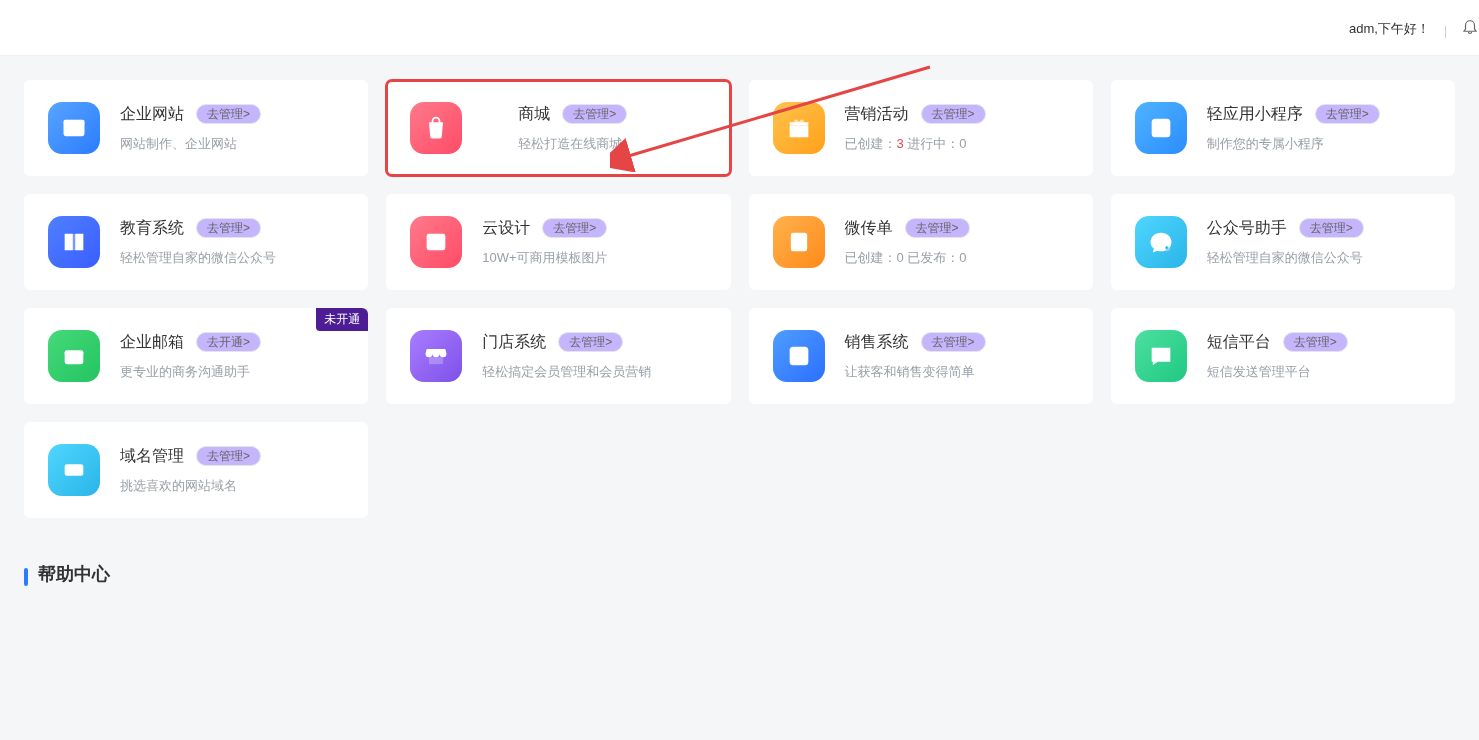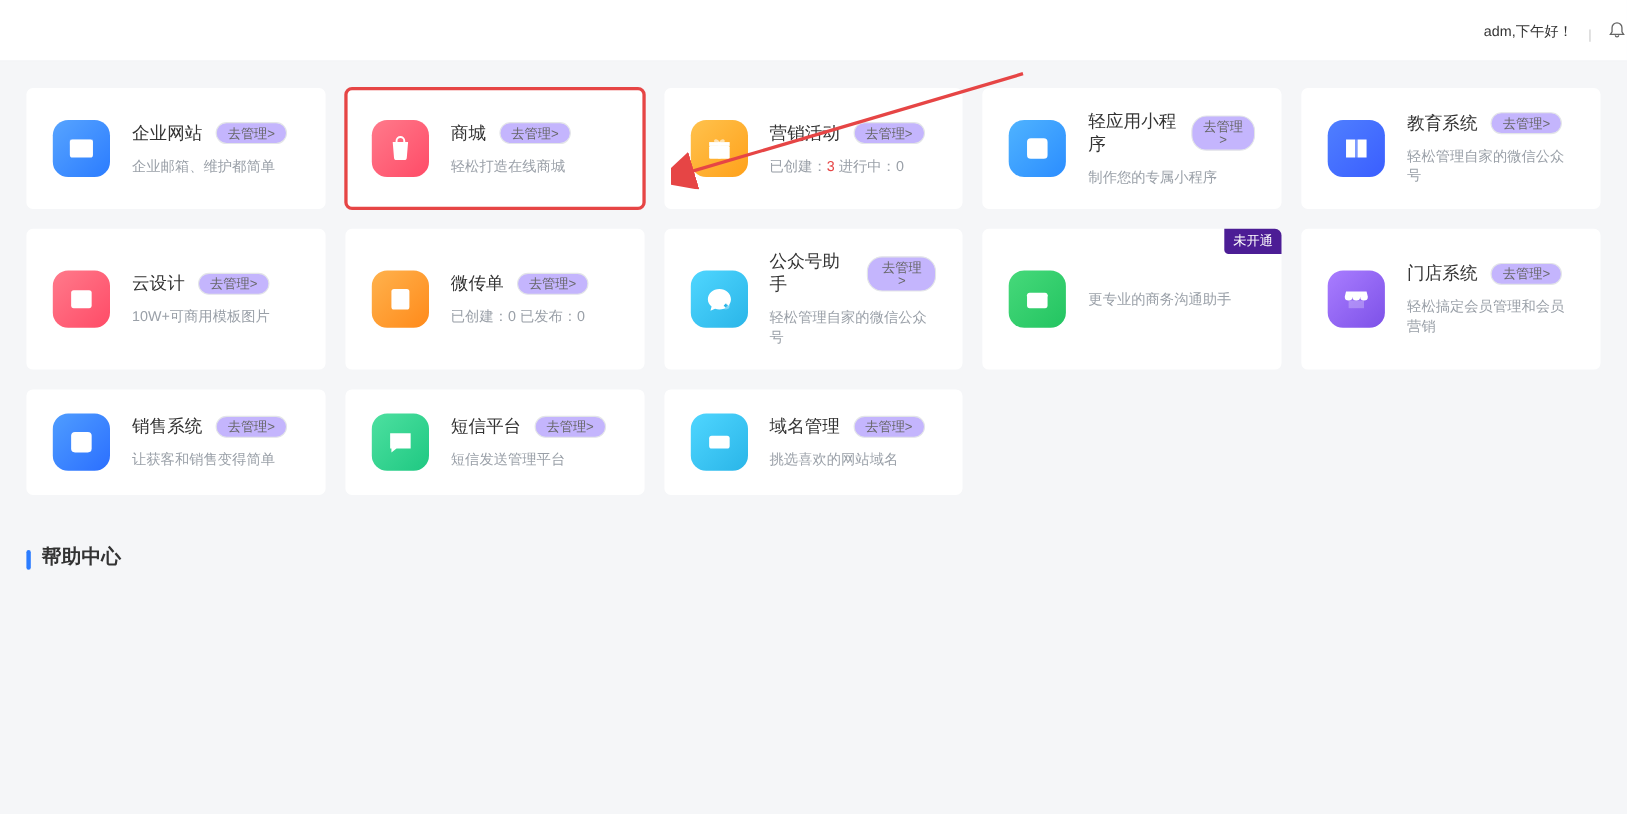--- a/index.html
+++ b/index.html
@@ -43,21 +43,21 @@
     .section-title::before {
       content: "";
       width: 4px;
       height: 18px;
       background: #2b7cff;
       border-radius: 2px;
       margin-right: 10px;
     }
     .grid {
       display: grid;
-      grid-template-columns: repeat(5, 1fr);
+      grid-template-columns: repeat(4, 1fr);
       gap: 18px;
     }
     .card {
       background: #fff;
       border-radius: 6px;
       padding: 20px 24px 20px 24px;
       display: flex;
       align-items: center;
       position: relative;
       min-height: 96px;
@@ -86,20 +86,21 @@
       line-height: 1;
     }
     .card-desc {
       font-size: 13px;
       color: #9aa0a8;
     }
     .card-desc .num-red { color: #e64545; }
     .card.highlighted {
       outline: 3px solid #e64545;
       outline-offset: -2px;
+      gap: 36px;
     }
     .badge {
       position: absolute;
       top: 0;
       right: 0;
       background: #4c1d95;
       color: #fff;
       font-size: 12px;
       padding: 3px 8px;
       border-bottom-left-radius: 4px;
@@ -157,21 +158,21 @@
             <circle cx="6" cy="7" r=".8" fill="#fff"></circle>
             <circle cx="9" cy="7" r=".8" fill="#fff"></circle>
             <circle cx="12" cy="7" r=".8" fill="#fff"></circle>
           </svg>
       </div>
       <div class="card-body">
         <div class="card-head">
           <span class="card-title">企业网站</span>
           <button class="card-btn">去管理&gt;</button>
         </div>
-        <div class="card-desc">企业邮箱、维护都简单</div>
+        <div class="card-desc">网站制作、企业网站</div>
       </div>
     </div>
 
     <div class="card highlighted">
       <div class="card-icon bg-pink">
         <svg class="icon-inner" viewBox="0 0 24 24">
             <path d="M6 7h12l-1 12a2 2 0 01-2 2H9a2 2 0 01-2-2L6 7z"></path>
             <path d="M9 9V6a3 3 0 016 0v3" fill="none" stroke="#fff" stroke-width="1.5"></path>
           </svg>
       </div>
@@ -296,20 +297,24 @@
 
     <div class="card">
       <span class="badge">未开通</span>
       <div class="card-icon bg-green">
         <svg class="icon-inner" viewBox="0 0 24 24">
             <rect x="4" y="7" width="16" height="12" rx="2"></rect>
             <path d="M4 9l8 5 8-5" fill="none" stroke="#fff" stroke-width="1.4" opacity=".8"></path>
           </svg>
       </div>
       <div class="card-body">
+        <div class="card-head">
+          <span class="card-title">企业邮箱</span>
+          <button class="card-btn">去开通&gt;</button>
+        </div>
         <div class="card-desc">更专业的商务沟通助手</div>
       </div>
     </div>
 
     <div class="card">
       <div class="card-icon bg-purple">
         <svg class="icon-inner" viewBox="0 0 24 24">
             <path d="M4 6h16l1 4a3 3 0 01-3 3 3 3 0 01-3-3 3 3 0 01-6 0 3 3 0 01-3 3 3 3 0 01-3-3l1-4z"></path>
             <rect x="6" y="13" width="12" height="6" fill="#fff" opacity=".25"></rect>
           </svg>

